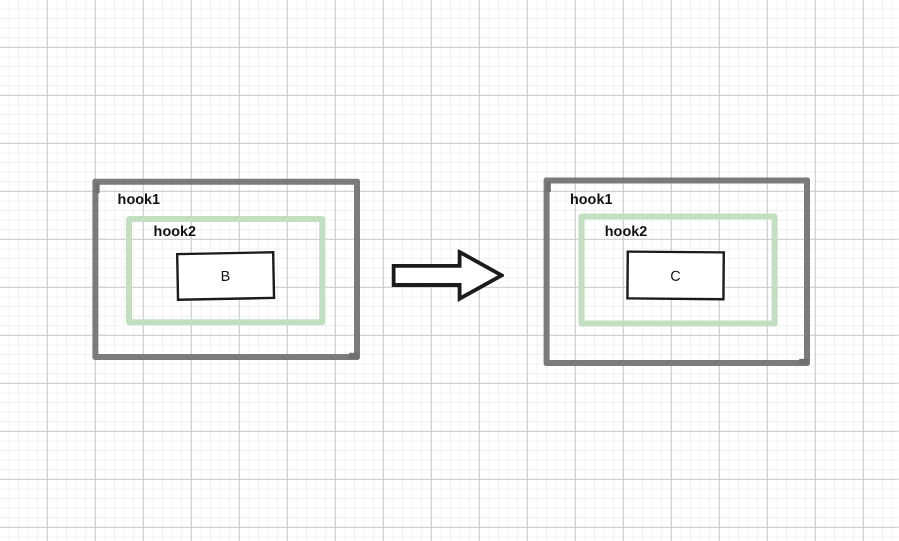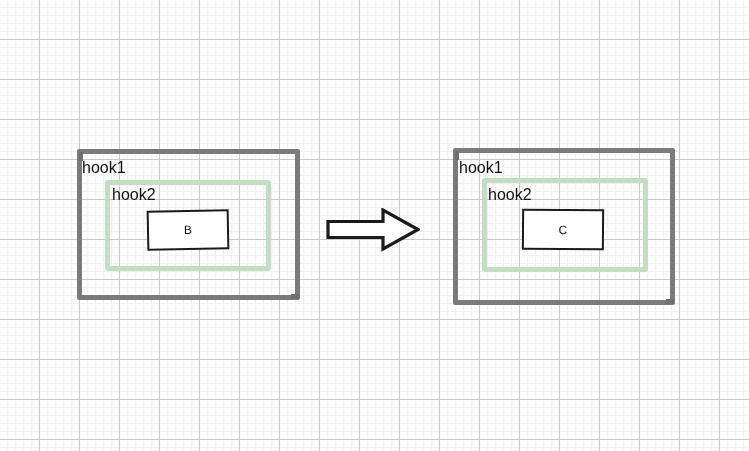--- a/index.html
+++ b/index.html
@@ -85,26 +85,27 @@
     color: #111111;
     letter-spacing: .2px;
     line-height: 1;
     user-select: none;
   }
 
   
   .group-label {
     position: absolute;
     font-family: "Liberation Sans", sans-serif;
-    font-weight: normal;
-    font-size: 16px;
+    font-weight: bold;
+    font-size: 12px;
     color: #111111;
     line-height: 1;
     white-space: nowrap;
     user-select: none;
+    padding-left: 16px;
   }
   .group-label.h1-left  { left: 82px;  top: 160px; }
   .group-label.h2-left  { left: 112px; top: 187px; }
   .group-label.h1-right { left: 459px; top: 160px; }
   .group-label.h2-right { left: 488px; top: 187px; }
 
   
   .arrow-wrap {
     position: absolute;
     left: 326px;

